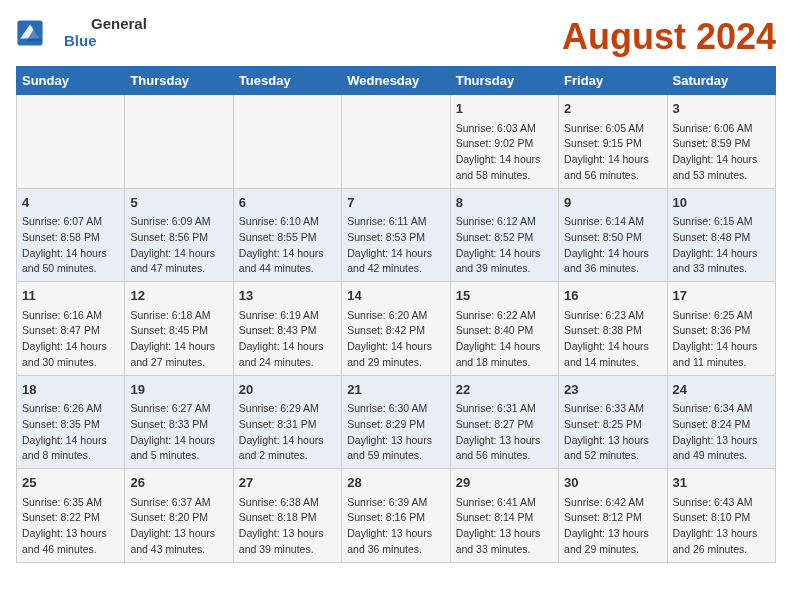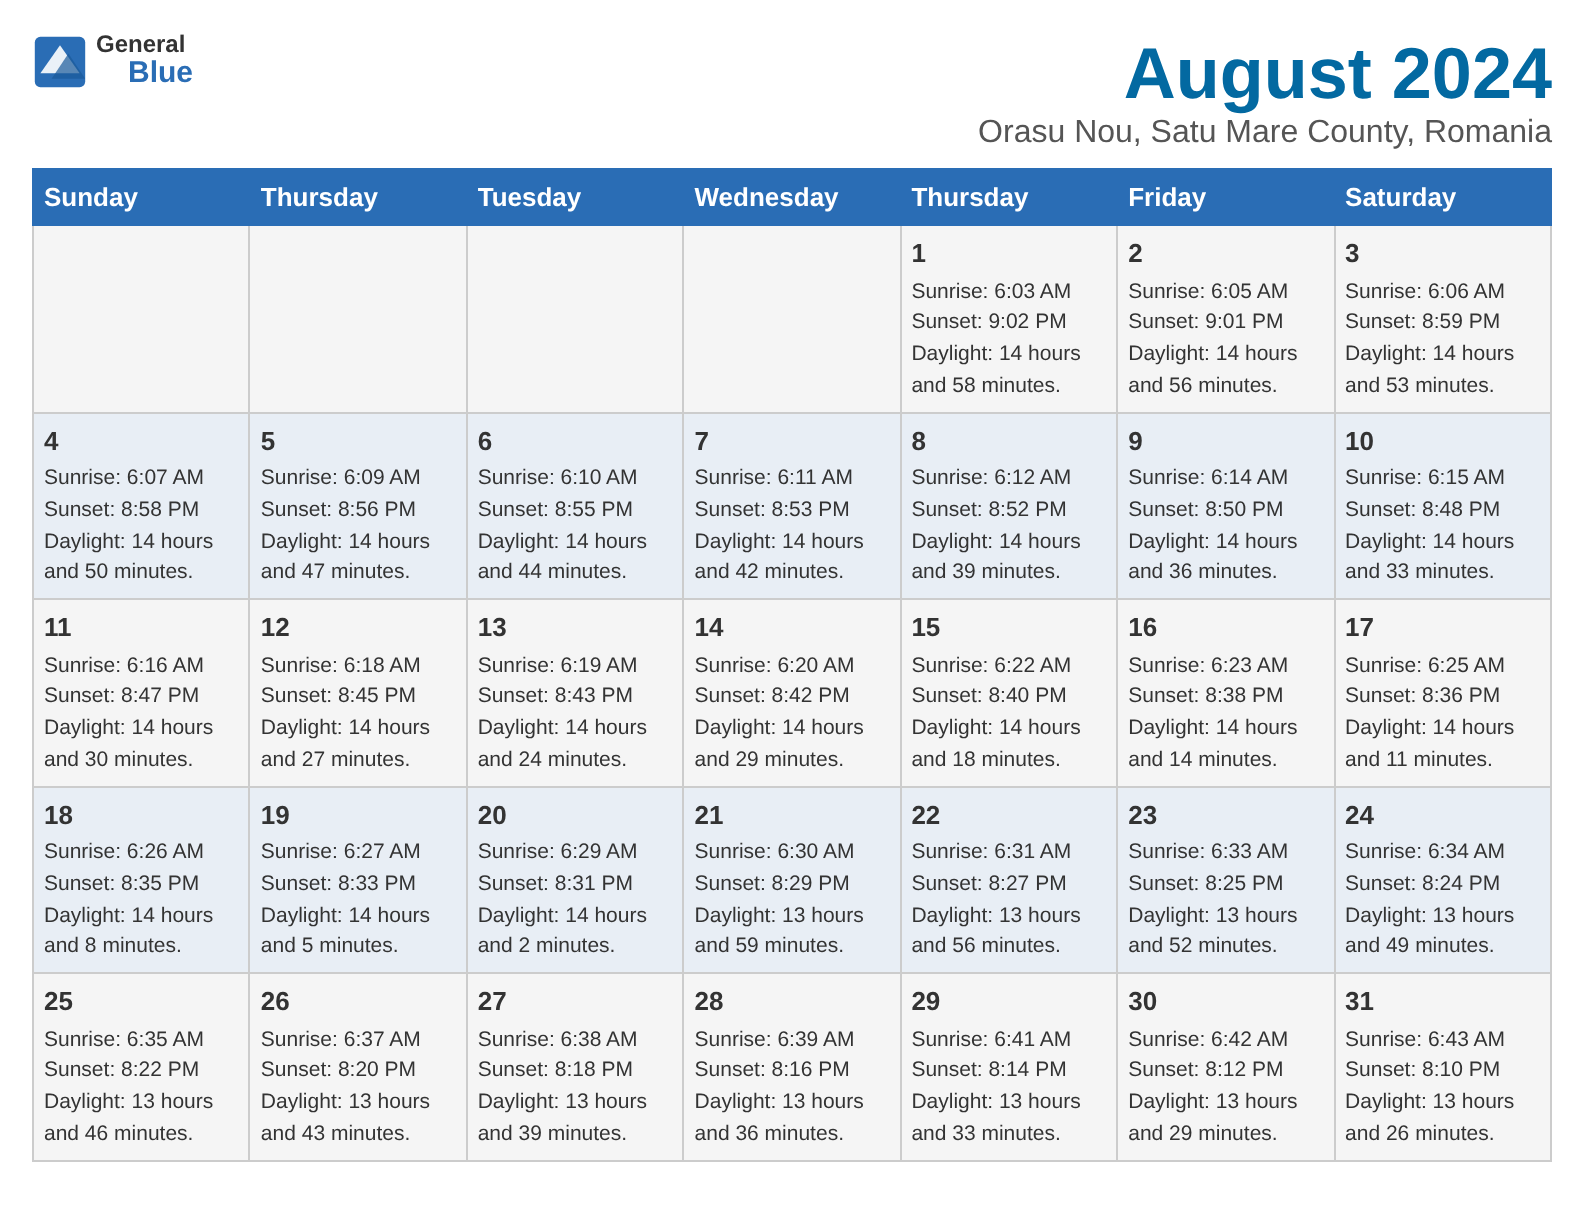--- a/index.html
+++ b/index.html
@@ -19,42 +19,43 @@
     .logo {
       display: flex;
       align-items: center;
     }
     .logo-text {
       display: flex;
       flex-direction: column;
       line-height: 1.1;
     }
     .logo-general {
-      font-size: 12px;
+      font-size: 15px;
       font-weight: bold;
       color: #333;
+      margin-left: 43px;
     }
     .logo-blue {
       font-size: 15px;
       font-weight: bold;
       color: #2a6db5;
       margin-left: 16px;
     }
     .logo-icon {
       width: 28px;
       height: 28px;
       margin-right: 4px;
     }
     .title-area {
       text-align: right;
     }
     .main-title {
       font-size: 36px;
       font-weight: bold;
-      color: #0369a1;
+      color: #c2410c;
     }
     .subtitle {
       font-size: 16px;
       color: #555;
     }
     table {
       width: 100%;
       border-collapse: collapse;
       font-size: 11px;
     }
@@ -103,21 +104,20 @@
       <polygon points="20,8 34,28 6,28" fill="white" opacity="0.9"></polygon>
       <polygon points="26,14 38,32 14,32" fill="#1a5a9a" opacity="0.7"></polygon>
     </svg>
     <div class="logo-text">
       <span class="logo-general">General</span>
       <span class="logo-blue">Blue</span>
     </div>
   </div>
   <div class="title-area">
     <div class="main-title">August 2024</div>
-    <div class="subtitle">Orasu Nou, Satu Mare County, Romania</div>
   </div>
 </div>
 
 <table>
   <thead>
     <tr>
     <th>Sunday</th>
         <th>Thursday</th>
         <th>Tuesday</th>
         <th>Wednesday</th>
@@ -135,21 +135,21 @@
         <td>
           <span class="day-number">1</span>
           <div>Sunrise: 6:03 AM</div>
           <div>Sunset: 9:02 PM</div>
           <div>Daylight: 14 hours</div>
           <div>and 58 minutes.</div>
         </td>
         <td>
           <span class="day-number">2</span>
           <div>Sunrise: 6:05 AM</div>
-          <div>Sunset: 9:01 PM</div>
+          <div>Sunset: 9:15 PM</div>
           <div>Daylight: 14 hours</div>
           <div>and 56 minutes.</div>
         </td>
         <td>
           <span class="day-number">3</span>
           <div>Sunrise: 6:06 AM</div>
           <div>Sunset: 8:59 PM</div>
           <div>Daylight: 14 hours</div>
           <div>and 53 minutes.</div>
         </td>

